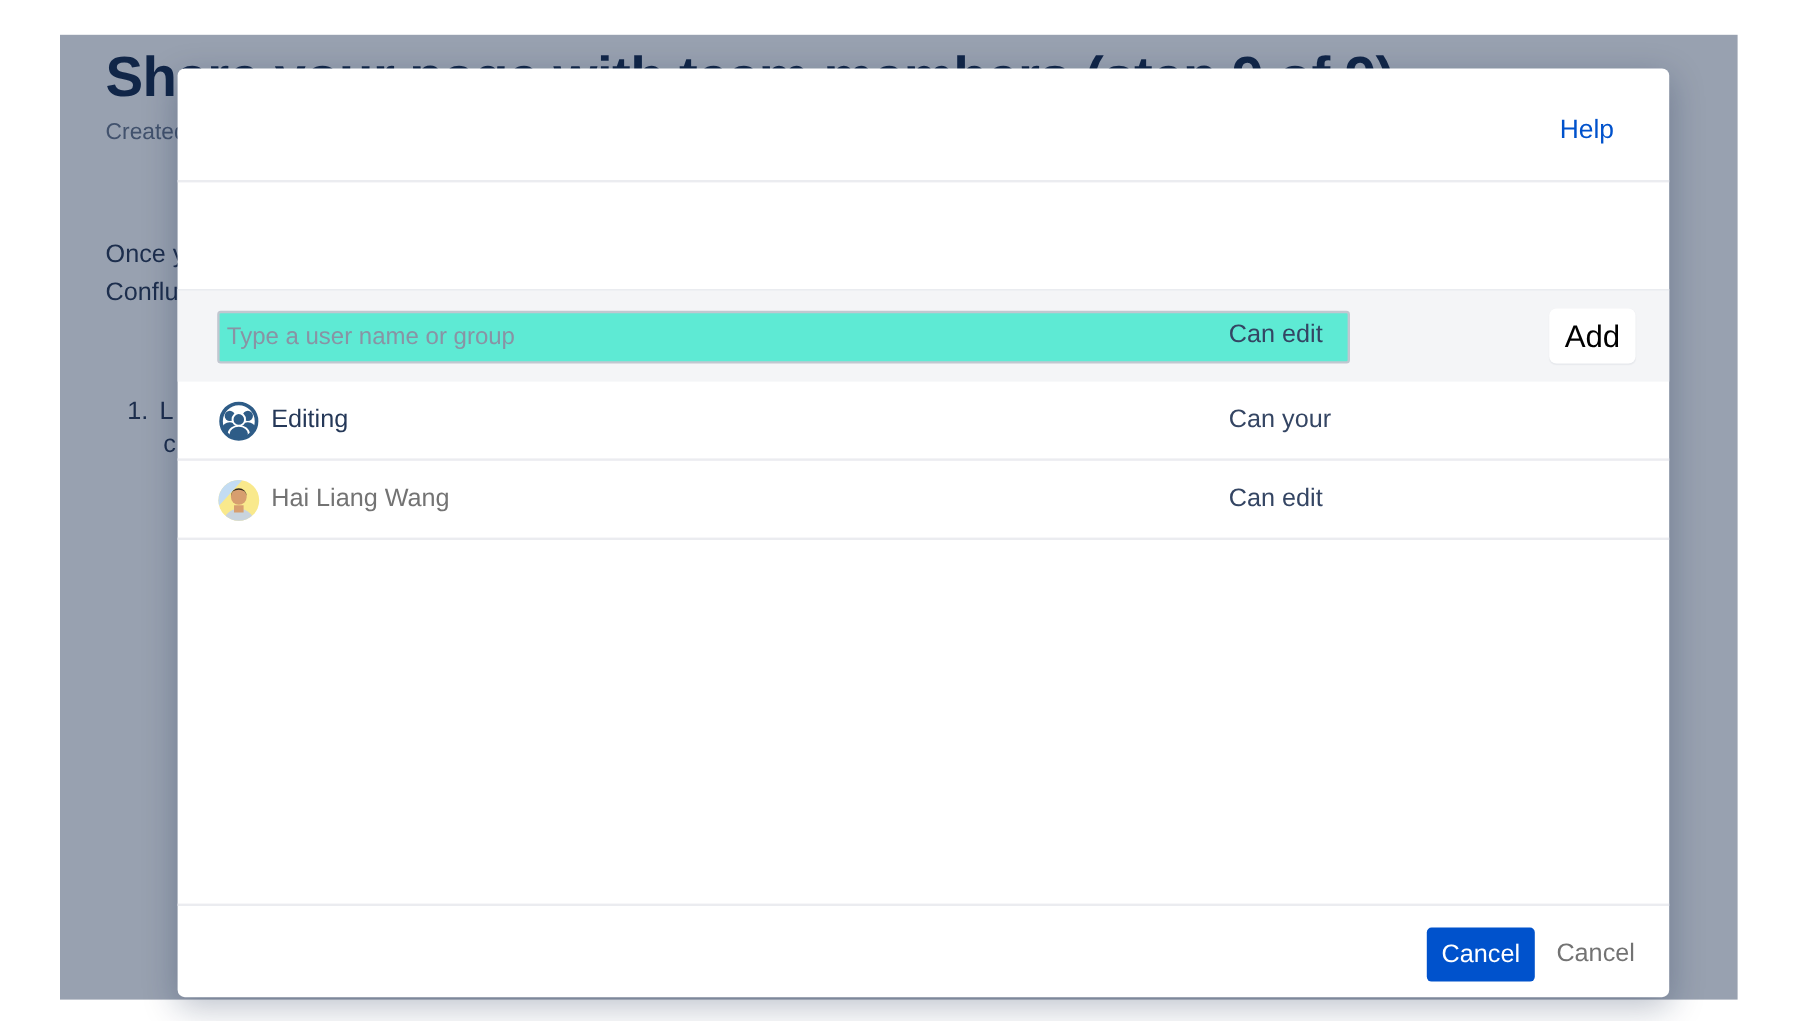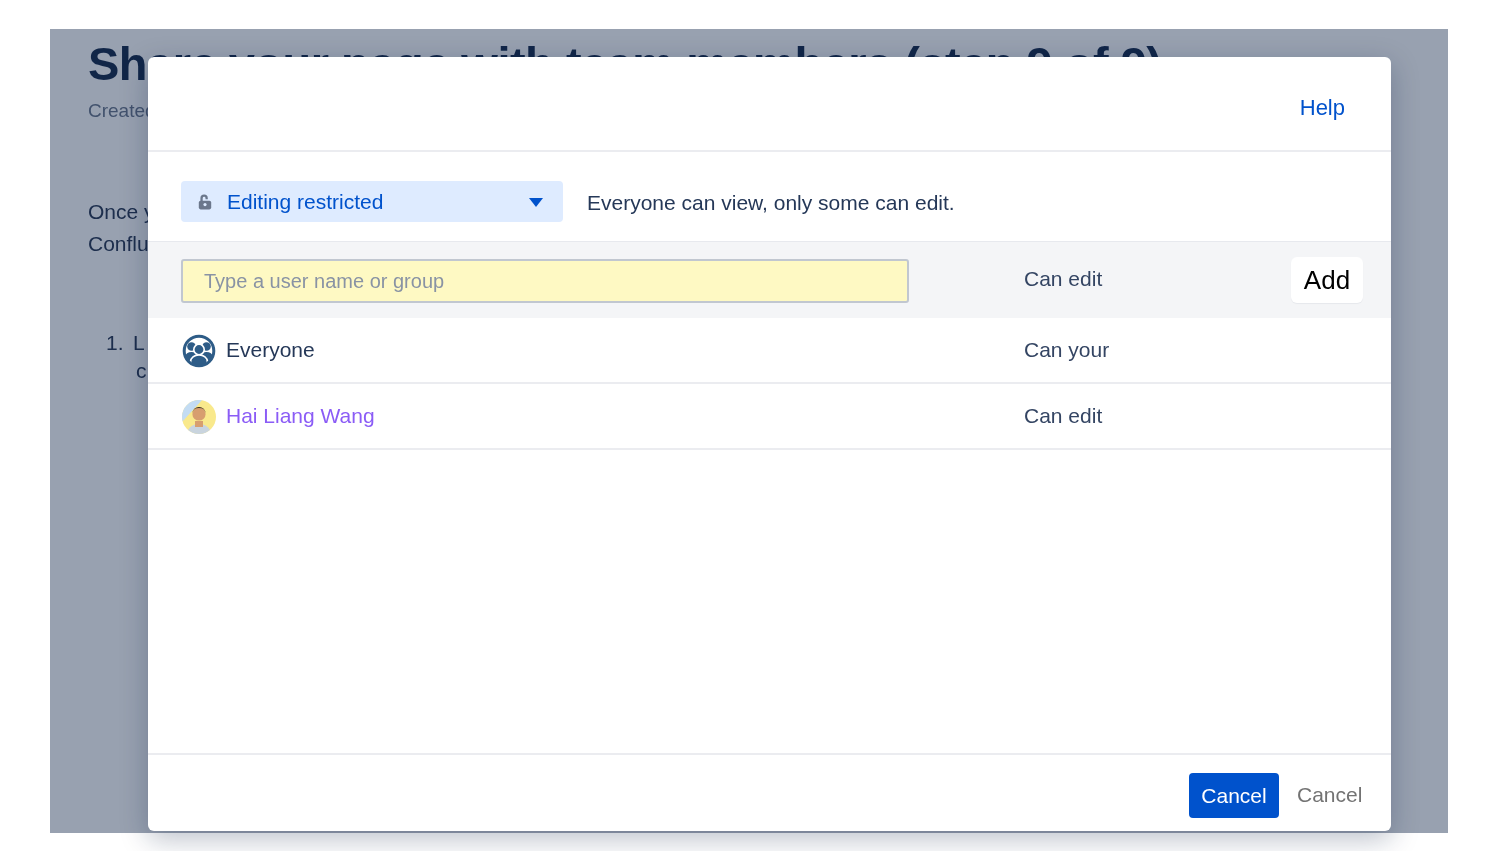--- a/index.html
+++ b/index.html
@@ -37,38 +37,38 @@
                     cursor:pointer; }
   .restriction-dd .lock { margin-left:14px; width:20px; height:20px; flex:0 0 auto; }
   .restriction-dd .dd-label { margin-left:12px; font-size:21px; color:#0052CC; }
   .restriction-dd .chev { position:absolute; right:20px; top:17px; width:0; height:0;
                           border-left:7px solid transparent; border-right:7px solid transparent;
                           border-top:9px solid #0052CC; }
   .restriction-desc { position:absolute; left:439px; top:134px; font-size:21px; color:#253858; }
 
   .add-band { position:absolute; left:0; top:184px; width:100%; height:77px; background:#F4F5F7;
               border-top:1px solid #E7E9EE; }
-  .user-input { position:absolute; left:33px; top:17px; width:728px; height:44px;
-                border:2px solid #C1C7D0; border-radius:3px; background:#fef9c3;
-                font-size:20px; color:#253858; padding:0 21px;
+  .user-input { position:absolute; left:33px; top:17px; width:944px; height:44px;
+                border:2px solid #C1C7D0; border-radius:3px; background:#5eead4;
+                font-size:20px; color:#253858; padding:0 6px;
                 font-family:"Liberation Sans", sans-serif; outline:none; }
   .user-input::placeholder { color:#8993A4; opacity:1; }
   .band-perm { position:absolute; left:876px; top:25px; font-size:21px; color:#344563;
                cursor:pointer; }
   .add-btn { position:absolute; left:1143px; top:15px; width:72px; height:46px;
              background:#fff; border:none; border-radius:6px; font-size:26px; color:#000000;
              font-family:"Liberation Sans", sans-serif; cursor:pointer;
              box-shadow:0 1px 1px rgba(9,30,66,0.06); }
 
   .entries { position:absolute; left:0; top:261px; width:100%; }
   .entry-row { position:relative; height:66px; border-bottom:2px solid #EBECF0;
                display:flex; align-items:center; }
   .entry-row .e-icon { position:absolute; left:33px; top:15px; width:36px; height:36px; }
   .entry-row .e-name { position:absolute; left:78px; font-size:21px; color:#253858; }
-  .entry-row.is-user .e-name { color:#8b5cf6; cursor:pointer; }
+  .entry-row.is-user .e-name { color:#737373; cursor:pointer; }
   .entry-row .e-perm { position:absolute; left:876px; font-size:21px; color:#344563;
                        cursor:pointer; }
 
   .ftr-divider { position:absolute; left:0; top:696px; width:100%; height:2px; background:#EBECF0; }
   .apply-btn { position:absolute; left:1041px; top:716px; width:90px; height:45px;
                background:#0052CC; color:#fff; border:none; border-radius:4px;
                font-size:21px; font-family:"Liberation Sans", sans-serif; cursor:pointer; }
   .cancel-link { position:absolute; left:1149px; top:726px; font-size:21px; color:#737373;
                  cursor:pointer; text-decoration:none; }
 </style>
@@ -87,30 +87,20 @@
     <div class="bg-li-2">c</div>
   </div>
 
   <div class="blanket"></div>
 
   <div class="modal">
 
     <a class="help-link">Help</a>
     <div class="hdr-divider"></div>
 
-    <div class="restriction-dd">
-      <svg class="lock" viewBox="0 0 20 20">
-        <path d="M5.4 9.2 V6.2 a3.7 3.7 0 0 1 7.4 0 V7.2 h-2.3 v-1 a1.4 1.4 0 0 0 -2.8 0 v3 Z" fill="#6B778C"></path>
-        <rect x="3.8" y="8.8" width="12.4" height="8.6" rx="1.8" fill="#6B778C"></rect>
-        <circle cx="10" cy="12.6" r="1.6" fill="#DEEBFF"></circle>
-      </svg>
-      <span class="dd-label">Editing restricted</span>
-      <span class="chev"></span>
-    </div>
-    <div class="restriction-desc">Everyone can view, only some can edit.</div>
 
     <div class="add-band">
       <input class="user-input" type="text" placeholder="Type a user name or group" style="">
       <span class="band-perm">Can edit</span>
       <button class="add-btn">Add</button>
     </div>
 
     <div class="entries">
 
       <div class="entry-row" style="border-top:0;">
@@ -123,21 +113,21 @@
           <g clip-path="url(#gclip)" fill="#2E5C87">
             <circle cx="10.5" cy="13.5" r="4.3"></circle>
             <circle cx="25.5" cy="13.5" r="4.3"></circle>
             <ellipse cx="10.5" cy="23.5" rx="6.2" ry="4.6"></ellipse>
             <ellipse cx="25.5" cy="23.5" rx="6.2" ry="4.6"></ellipse>
             <circle cx="18" cy="16.5" r="5.2" stroke="#fff" stroke-width="1.6"></circle>
             <ellipse cx="18" cy="28.5" rx="8.4" ry="6.6" stroke="#fff" stroke-width="1.6"></ellipse>
           </g>
           <circle cx="18" cy="18" r="14.8" fill="none" stroke="#2E5C87" stroke-width="3"></circle>
         </svg>
-        <span class="e-name">Everyone</span>
+        <span class="e-name">Editing</span>
         <span class="e-perm">Can your</span>
       </div>
 
       <div class="entry-row is-user">
         <svg class="e-icon" viewBox="0 0 36 36">
           <defs>
               <clipPath id="aclip">
                 <circle cx="18" cy="18" r="17"></circle>
               </clipPath>
             </defs>

